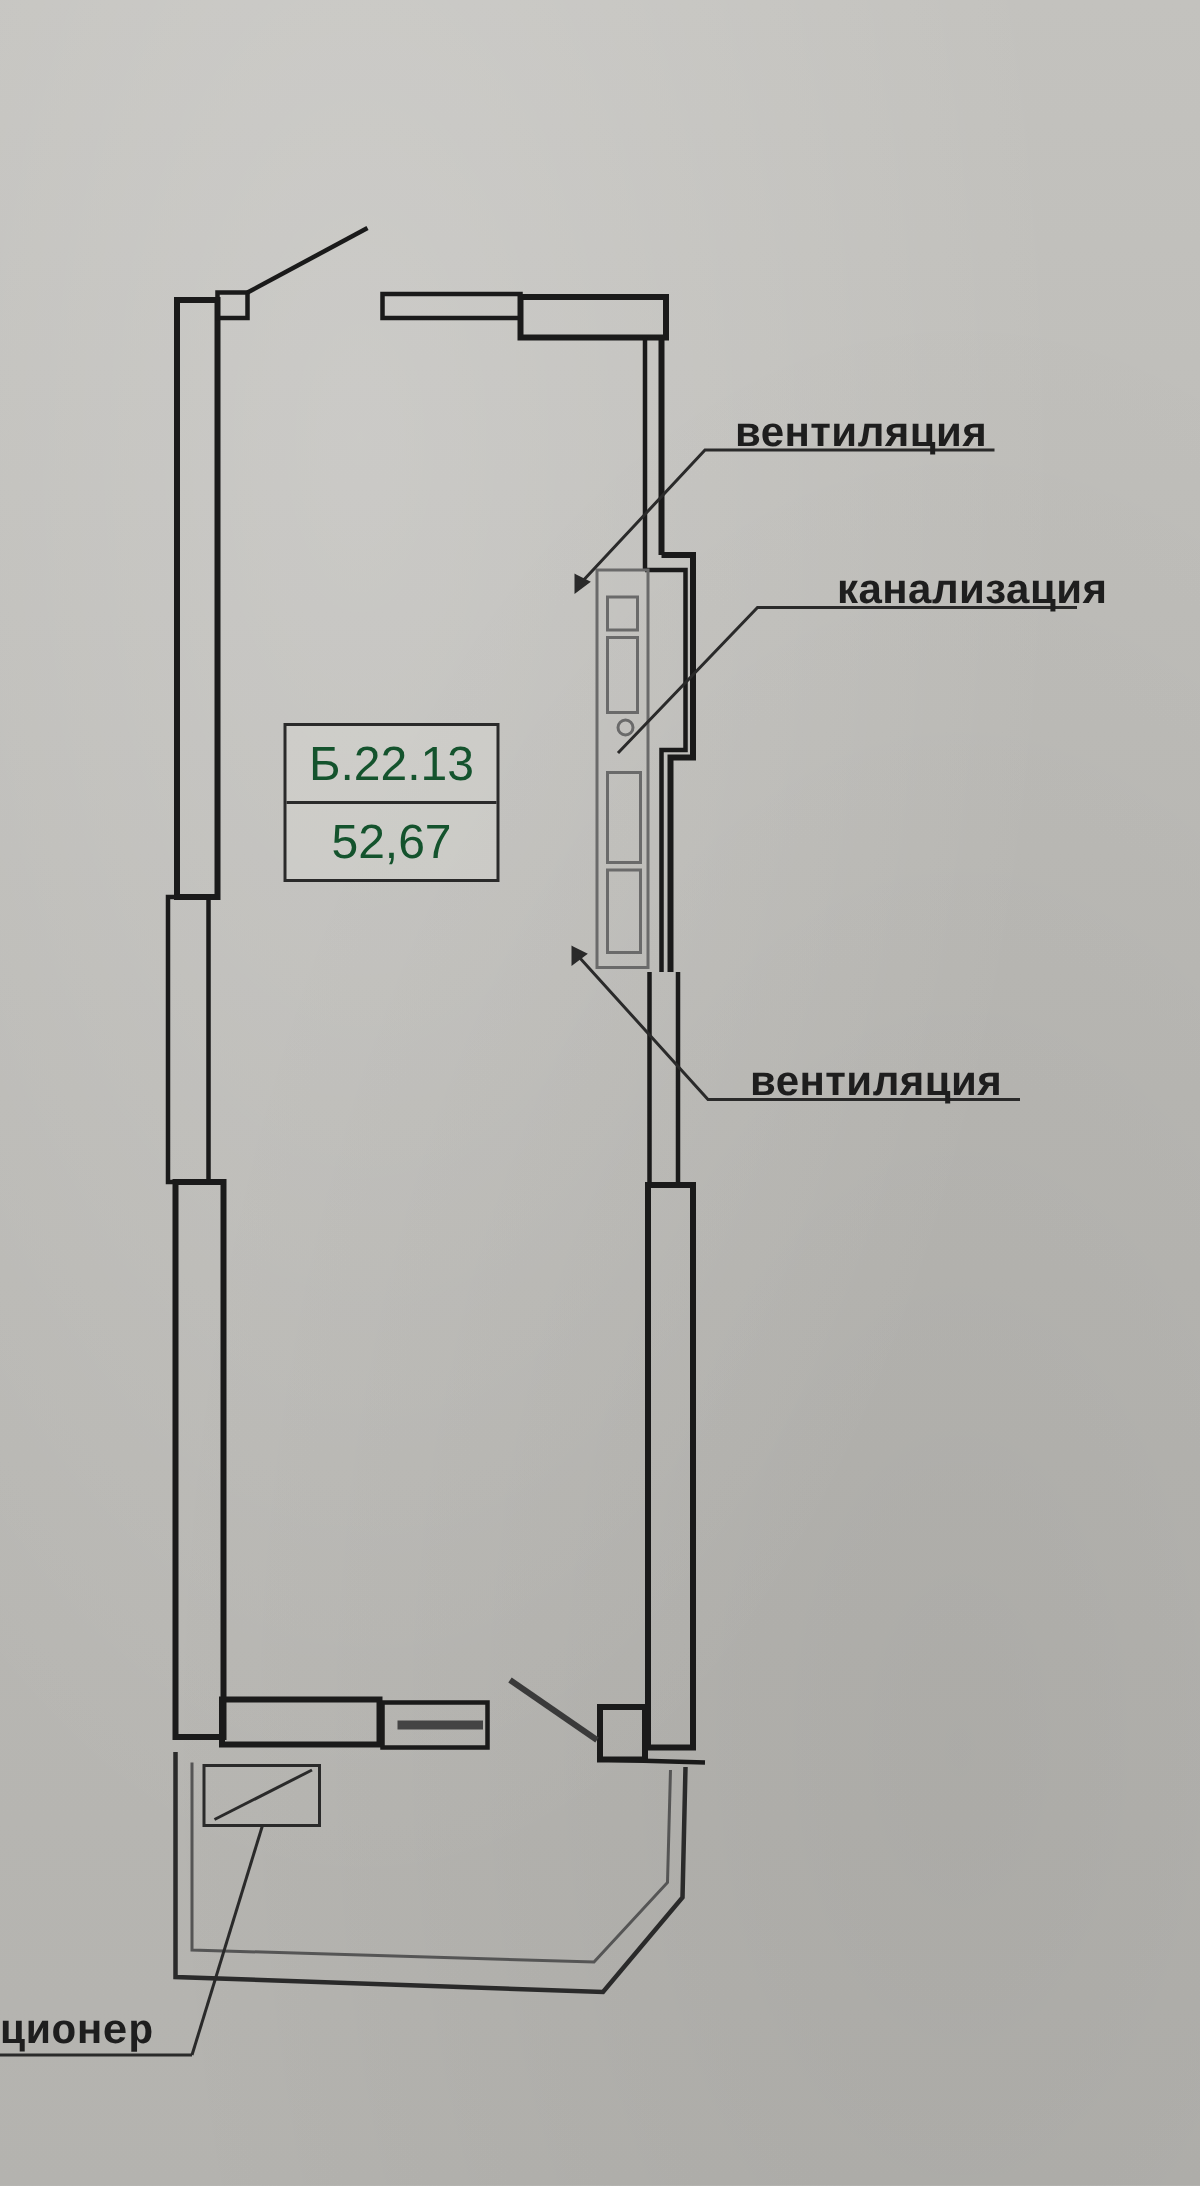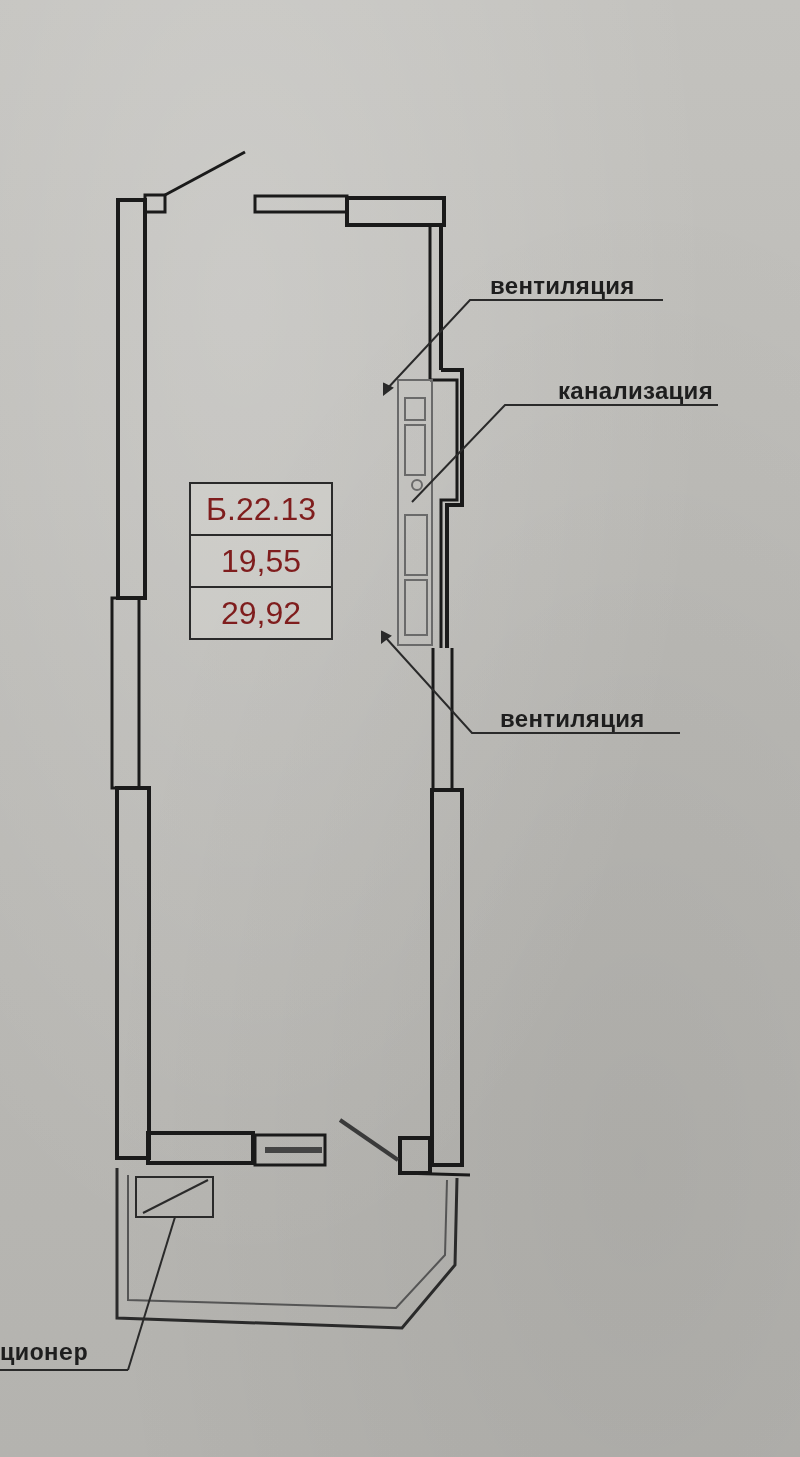--- a/index.html
+++ b/index.html
@@ -11,30 +11,30 @@
   }
   .paper {
     position: absolute; inset: 0;
     background:
       radial-gradient(ellipse at 30% 20%, rgba(255,255,255,0.18), rgba(0,0,0,0) 60%),
       radial-gradient(ellipse at 80% 80%, rgba(0,0,0,0.06), rgba(0,0,0,0) 60%),
       linear-gradient(180deg, #c3c2be 0%, #bab9b5 50%, #b4b3af 100%);
   }
   svg.plan { position: absolute; left: 0; top: 0; }
   .lbl {
-    position: absolute; font-size: 24px; font-weight: bold;
+    position: absolute; font-size: 28px; font-weight: bold;
     color: #1e1e1e; letter-spacing: 0.3px; white-space: nowrap;
   }
   .tag {
     position: absolute; left: 189px; top: 482px; width: 140px;
     border: 2px solid #2a2a2a; background: rgba(220,220,216,0.35);
   }
   .tag div {
     height: 50px; line-height: 50px; text-align: center;
-    font-size: 32px; color: #7f1d1d; border-bottom: 2px solid #2a2a2a;
+    font-size: 32px; color: #14532d; border-bottom: 2px solid #2a2a2a;
   }
   .tag div:last-child { border-bottom: none; }
 </style>
 </head>
 <body>
 
 <div class="paper"></div>
 
 <svg class="plan" width="800" height="1457" viewBox="0 0 800 1457">
   <g fill="none" stroke="#1a1a1a" stroke-width="4">
@@ -95,15 +95,14 @@
   </g>
 </svg>
 
 <div class="lbl" style="left:490px; top:272px;">вентиляция</div>
 <div class="lbl" style="left:558px; top:377px;">канализация</div>
 <div class="lbl" style="left:500px; top:705px;">вентиляция</div>
 <div class="lbl" style="left:0px; top:1340px;font-family:Liberation Mono, monospace;">ционер</div>
 
 <div class="tag">
   <div>Б.22.13</div>
-  <div>19,55</div>
-  <div>29,92</div>
+  <div>52,67</div>
 </div>
 
 </body></html>

